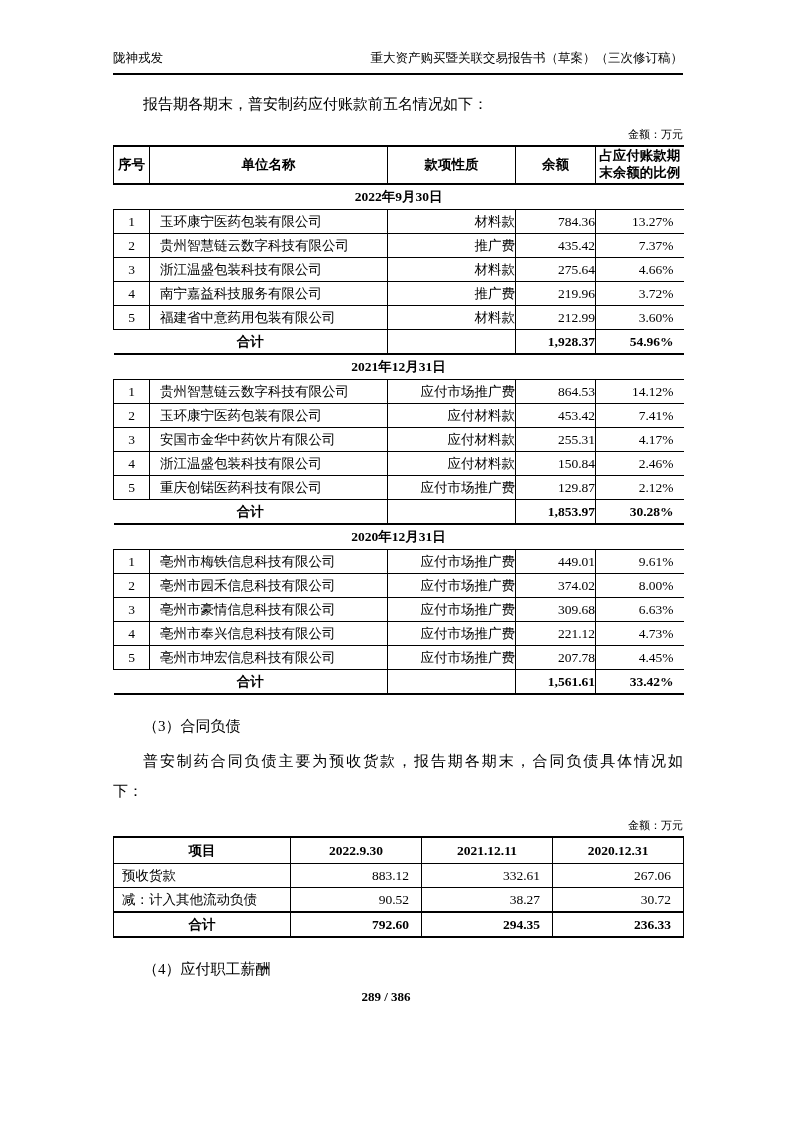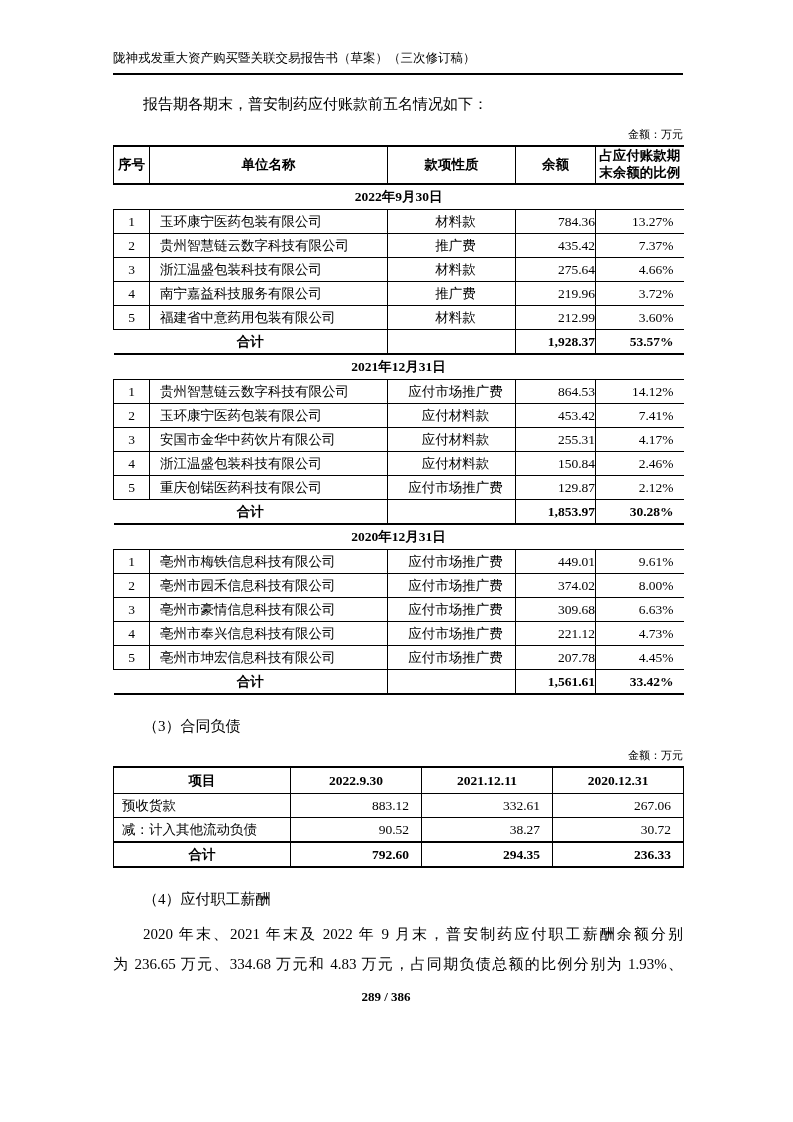--- a/index.html
+++ b/index.html
@@ -10,21 +10,21 @@
     background: #ffffff;
     font-family: "Liberation Serif", "DejaVu Serif", serif;
     color: #000;
     overflow: hidden;
   }
   .content { margin-left: 113px; width: 570px; }
 
   
   .doc-header {
     padding-top: 50px;
-    display: flex; justify-content: flex-start; align-items: flex-end;
+    display: flex; justify-content: space-between; align-items: flex-end;
     font-size: 12.5px;
     border-bottom: 2px solid #000;
     padding-bottom: 6px;
   }
 
   .intro { margin-top: 18px; font-size: 15px; text-indent: 2em; line-height: 22px; }
 
   .unit-note { text-align: right; font-size: 11px; margin-top: 12px; margin-bottom: 3px; }
 
   
@@ -40,21 +40,21 @@
   table.t1 th {
     border-top: 2.5px solid #000;
     border-bottom: 2px solid #000;
     font-weight: bold; text-align: center;
     height: 36px; line-height: 1.25; padding: 0 2px;
   }
   table.t1 td { height: 23px; }
   table.t1 th:last-child, table.t1 td:last-child { border-right: none; }
   table.t1 td.c-seq  { text-align: center; }
   table.t1 td.c-name { text-align: left; padding-left: 10px; }
-  table.t1 td.c-nat  { text-align: center; padding-left: 8px; }
+  table.t1 td.c-nat  { text-align: right; padding-left: 8px; }
   table.t1 td.c-bal  { text-align: right; }
   table.t1 td.c-rat  { text-align: right; padding-right: 10px; }
   table.t1 tr.date-row td {
     border-left: none; border-right: none;
     font-weight: bold; text-align: center; height: 24px;
   }
   table.t1 tr.total-row td { font-weight: bold; border-bottom: 2px solid #000; }
   table.t1 tr.total-row td.t-label { border-left: none; text-align: center; }
 
   .sub-heading { margin-top: 22px; font-size: 15px; text-indent: 2em; }
@@ -149,21 +149,21 @@
             <td class="c-seq">5</td>
             <td class="c-name">福建省中意药用包装有限公司</td>
             <td class="c-nat">材料款</td>
             <td class="c-bal">212.99</td>
             <td class="c-rat">3.60%</td>
           </tr>
           <tr class="total-row">
             <td colspan="2" class="t-label">合计</td>
             <td class="c-nat"></td>
             <td class="c-bal">1,928.37</td>
-            <td class="c-rat">53.57%</td>
+            <td class="c-rat">54.96%</td>
           </tr>
           <tr class="date-row">
             <td colspan="5">2021年12月31日</td>
           </tr>
           <tr>
             <td class="c-seq">1</td>
             <td class="c-name">贵州智慧链云数字科技有限公司</td>
             <td class="c-nat">应付市场推广费</td>
             <td class="c-bal">864.53</td>
             <td class="c-rat">14.12%</td>
@@ -244,20 +244,24 @@
             <td colspan="2" class="t-label">合计</td>
             <td class="c-nat"></td>
             <td class="c-bal">1,561.61</td>
             <td class="c-rat">33.42%</td>
           </tr>
         </tbody>
     </table>
 
     <div class="sub-heading">（3）合同负债</div>
 
+    <div class="para mt">
+      <div class="jline indent">普安制药合同负债主要为预收货款，报告期各期末，合同负债具体情况如</div>
+      <div>下：</div>
+    </div>
 
     <div class="unit-note">金额：万元</div>
 
     <table class="t2">
       <colgroup>
         <col style="width:177px">
           <col style="width:131px">
           <col style="width:131px">
           <col style="width:131px">
       </colgroup>
@@ -286,21 +290,17 @@
             <td class="t-label">合计</td>
             <td class="c-num">792.60</td>
             <td class="c-num">294.35</td>
             <td class="c-num">236.33</td>
           </tr>
         </tbody>
     </table>
 
     <div class="sub-heading">（4）应付职工薪酬</div>
 
-    <div class="para mt">
-      <div class="jline indent">2020 年末、2021 年末及 2022 年 9 月末，普安制药应付职工薪酬余额分别</div>
-      <div class="jline">为 236.65 万元、334.68 万元和 4.83 万元，占同期负债总额的比例分别为 1.93%、</div>
-    </div>
 
     <div class="page-number">289 / 386</div>
 
   </div>
 </div>
 
 </body></html>

